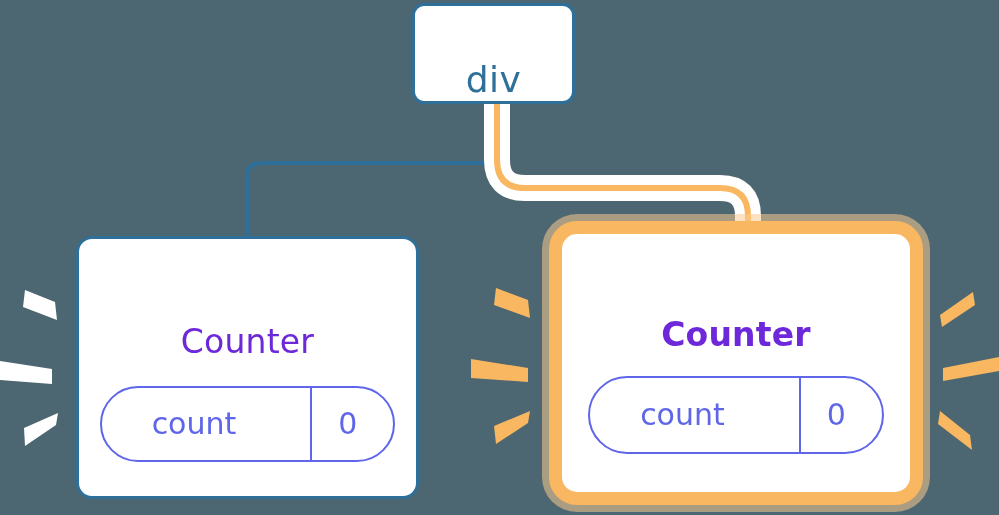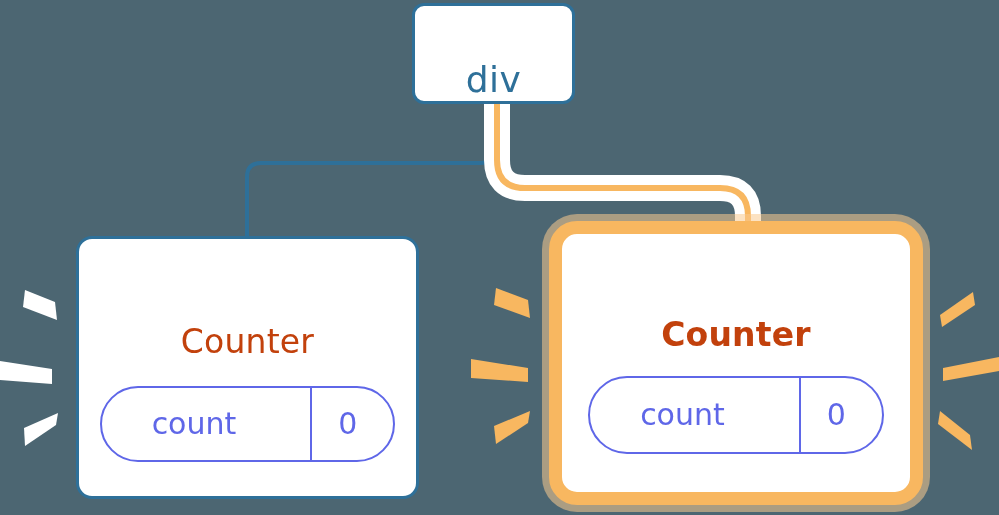--- a/index.html
+++ b/index.html
@@ -71,21 +71,21 @@
     left: 549px;
     top: 221px;
     width: 374px;
     height: 284px;
     border: 13px solid #f8b760;
     border-radius: 28px;
     box-shadow: 0 0 0 7px rgba(250,202,143,0.55);
   }
 
   .node-title {
-    color: #c2410c;
+    color: #6d28d9;
     font-size: 33px;
     line-height: 1;
     margin-top: 52px;
     margin-bottom: 0;
     letter-spacing: 0.2px;
   }
   .node-counter-right .node-title {
     font-weight: bold;
     margin-top: 45px;
     font-size: 33px;

